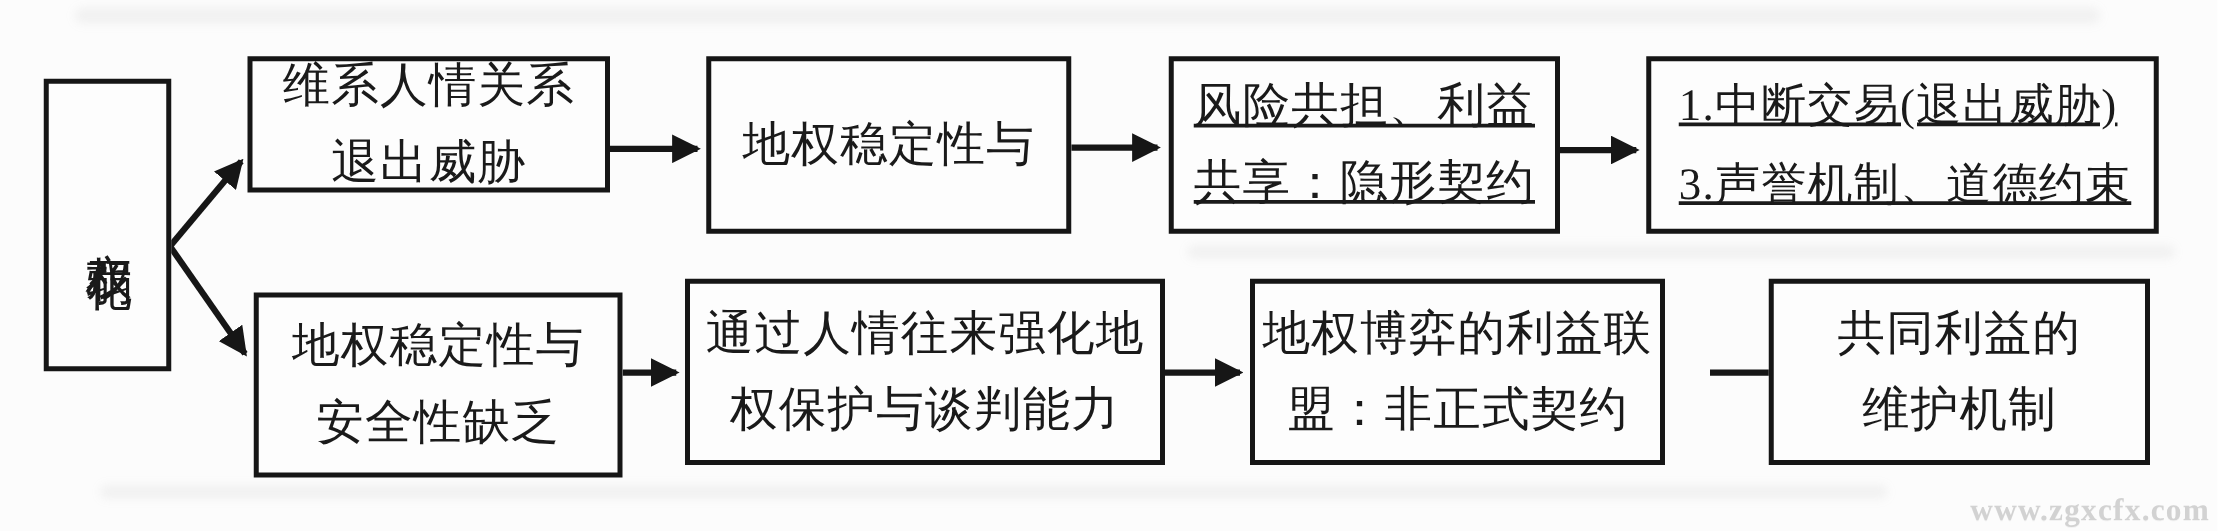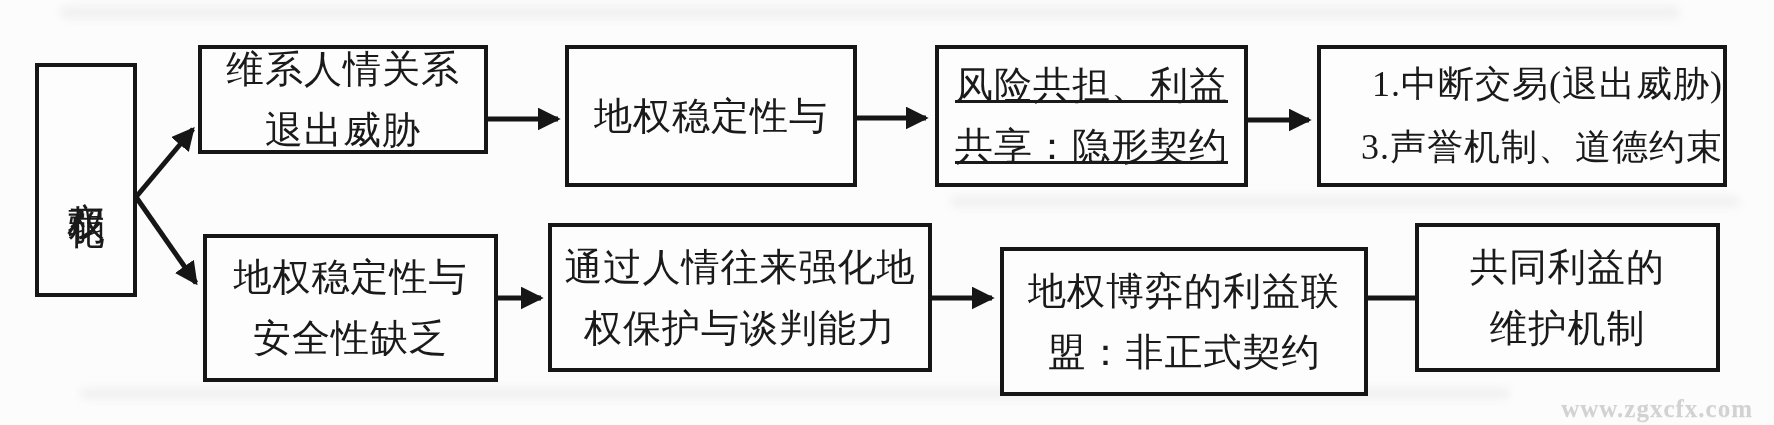--- a/index.html
+++ b/index.html
@@ -41,37 +41,37 @@
     white-space: nowrap;
     letter-spacing: 1px;
   }
   .box .bline { display: block; }
 
   .box-root   { left: 35px;   top: 63px;  width: 102px; height: 234px; }
   .box-a1     { left: 198px;  top: 45px;  width: 290px; height: 109px; }
   .box-a2     { left: 565px;  top: 45px;  width: 292px; height: 142px; }
   .box-a3     { left: 935px;  top: 45px;  width: 313px; height: 142px; text-decoration: underline; }
   .box-a4     { left: 1317px; top: 45px;  width: 410px; height: 142px;
-                align-items: flex-end; padding-left: 22px; font-size: 36px; line-height: 1.74; }
+                align-items: flex-start; padding-left: 22px; font-size: 36px; line-height: 1.74; text-decoration: underline; }
   .box-b1     { left: 203px;  top: 222px; width: 295px; height: 148px; margin-top: 12px; }
   .box-b2     { left: 548px;  top: 223px; width: 384px; height: 149px; }
-  .box-b3     { left: 1000px; top: 223px; width: 368px; height: 149px; margin-top: 24px; }
+  .box-b3     { left: 1000px; top: 223px; width: 332px; height: 149px; }
   .box-b4     { left: 1415px; top: 223px; width: 305px; height: 149px; }
 
   .vertical-text {
     writing-mode: vertical-rl;
     text-orientation: upright;
     font-size: 37px;
     letter-spacing: 4px;
     line-height: 1;
   }
 
   .watermark {
     position: absolute;
-    right: 21px;
+    right: 6px;
     bottom: 2px;
     font-size: 25px;
     font-weight: bold;
     color: #d2d2d2;
     letter-spacing: 1px;
     text-shadow: 0 1px 0 #f2f2f2;
     font-family: "Liberation Serif", "DejaVu Serif", serif;
   }
 
   .smudge {

